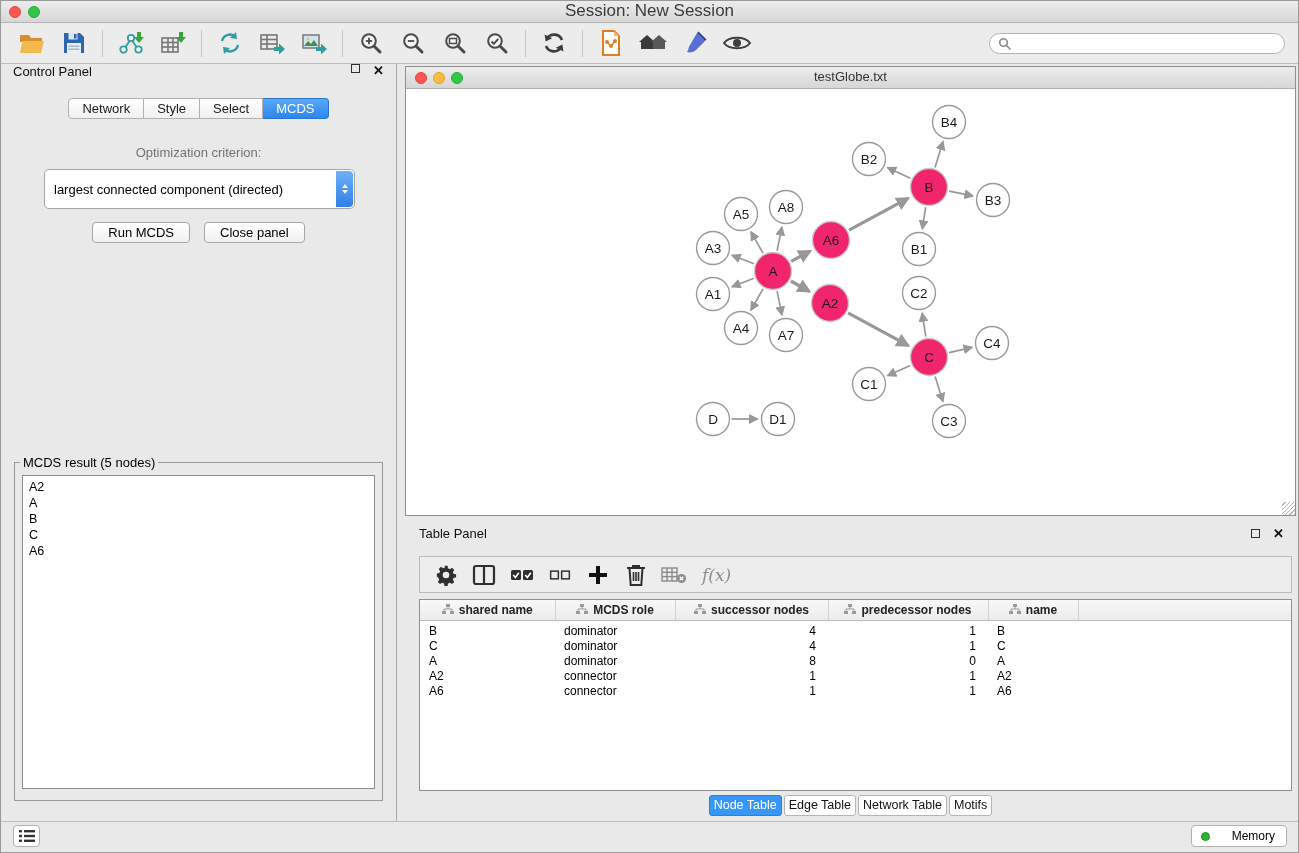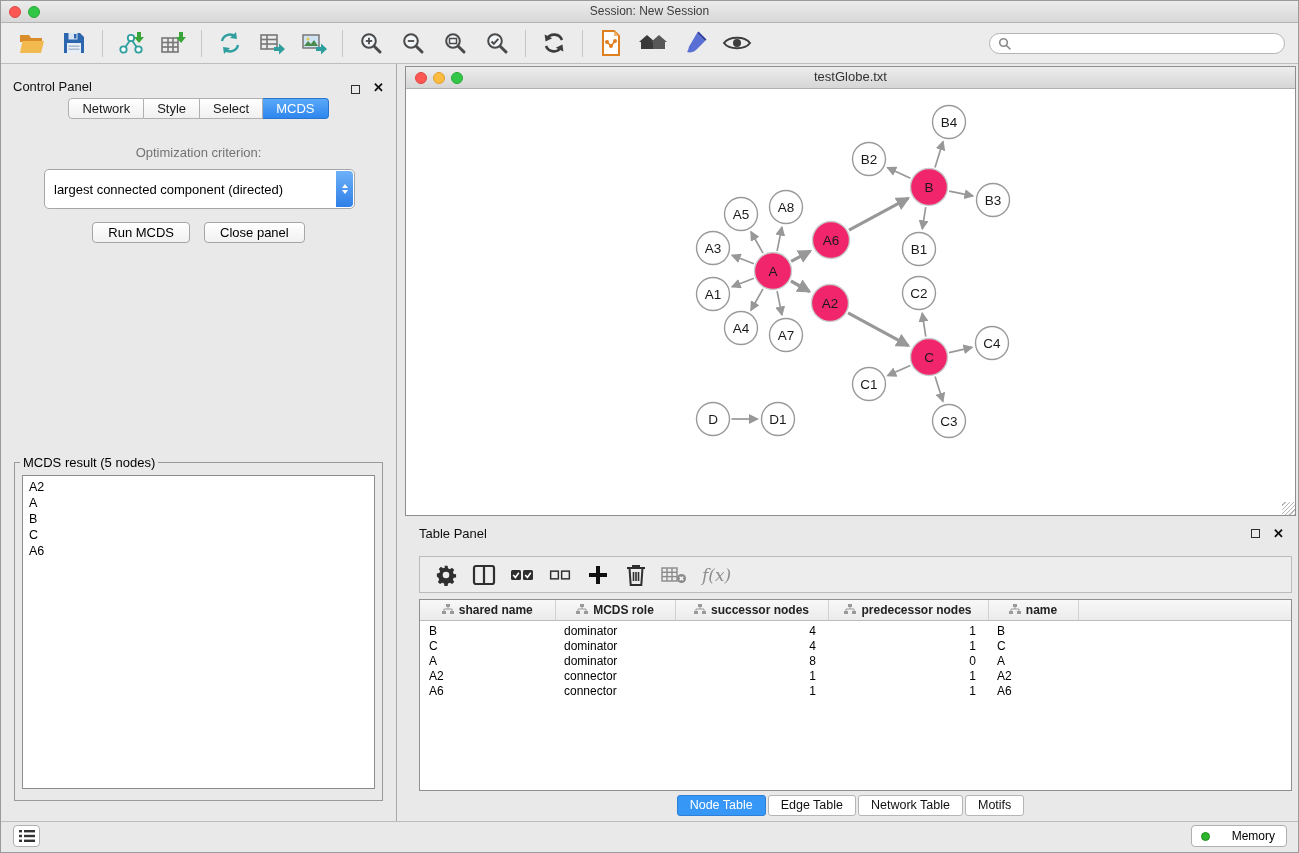--- a/index.html
+++ b/index.html
@@ -7,37 +7,37 @@
   body{font-family:"Liberation Sans",sans-serif;background:#777;}
   .app{position:relative;width:1299px;height:853px;background:#e9e9e9;border:1px solid #9a9a9a;overflow:hidden;}
 
   
   .titlebar{position:absolute;top:0;left:0;right:0;height:22px;background:linear-gradient(#ececec,#d7d7d7);border-bottom:1px solid #b3b3b3;}
   .traffic{position:absolute;left:8px;top:5px;display:flex;gap:7px;}
   .tl{width:12px;height:12px;border-radius:50%;display:inline-block;}
   .tl.red{background:#fc5753;border:1px solid #df4744;}
   .tl.yellow{background:#fdbc40;border:1px solid #de9f34;}
   .tl.green{background:#33c748;border:1px solid #27aa35;}
-  .win-title{line-height:20px;text-align:center;font-size:12px;color:#3c3c3c;}
+  .win-title{line-height:20px;text-align:center;font-size:17px;color:#3c3c3c;}
 
   
   .toolbar{position:absolute;top:22px;left:0;right:0;height:41px;background:#ececec;border-bottom:1px solid #bdbdbd;display:flex;align-items:center;padding:0 10px;}
   .tb-btn{width:42px;height:36px;display:flex;align-items:center;justify-content:center;cursor:default;}
   .tb-icon{display:flex;}
   .tb-divider{width:1px;height:27px;background:#c6c6c6;margin:0 7px;}
   .search-box{margin-left:auto;margin-right:3px;width:296px;height:21px;background:#fff;border:1px solid #b4b4b4;border-radius:11px;display:flex;align-items:center;padding:0 8px;gap:5px;}
   .search-box input{border:none;outline:none;flex:1;font-size:12px;background:transparent;font-family:"Liberation Sans",sans-serif;}
 
   
   .content{position:absolute;top:63px;left:0;right:0;height:757px;}
   .control-panel{position:absolute;left:0;top:0;width:396px;height:100%;background:#e9e9e9;border-right:1px solid #a9a9a9;}
   .right-col{position:absolute;left:397px;top:0;right:0;bottom:0;background:#e9e9e9;}
 
   
-  .panel-header{height:30px;display:flex;align-items:flex-end;padding:0 12px;font-size:13px;color:#101010;}
+  .panel-header{height:30px;display:flex;align-items:flex-start;padding:0 12px;font-size:13px;color:#101010;}
   .panel-header .spacer{flex:1;}
   .float-icon{width:9px;height:9px;border:1.5px solid #2e2e2e;margin-right:13px;display:inline-block;}
   .close-x{font-size:13px;font-weight:bold;color:#101010;line-height:1;}
 
   
   .seg-tabs{display:flex;justify-content:center;margin-top:4px;}
   .seg-tab{height:21px;line-height:19px;padding:0 13px;font-size:13px;background:linear-gradient(#ffffff,#f0f0f0);border:1px solid #b0b0b0;border-left:none;color:#1a1a1a;}
   .seg-tab:first-child{border-left:1px solid #b0b0b0;border-radius:4px 0 0 4px;}
   .seg-tab:last-child{border-radius:0 4px 4px 0;}
   .seg-tab.active{background:linear-gradient(#59a9f8,#2e86ee);color:#fff;border-color:#2a76cf;}
@@ -71,21 +71,21 @@
   .fx-label{font-family:"DejaVu Serif",serif;font-style:italic;font-size:17px;color:#8d8d8d;margin-left:4px;}
   .table-box{margin:6px 4px 0 14px;height:192px;border:1px solid #8f8f8f;background:#fff;overflow:hidden;}
   table{border-collapse:collapse;width:100%;font-size:12px;table-layout:fixed;}
   thead th{height:20px;background:linear-gradient(#f8f8f8,#ebebeb);border-right:1px solid #d2d2d2;border-bottom:1px solid #bcbcbc;font-weight:bold;color:#222;padding:0 4px;}
   thead th.filler{border-right:none;}
   .th-inner{display:flex;align-items:center;justify-content:center;gap:5px;font-size:12px;}
   tbody td{height:15px;line-height:15px;padding:0 9px;color:#000;white-space:nowrap;overflow:hidden;}
   tbody tr:first-child td{padding-top:3px;}
   td.num{text-align:right;padding-right:12px;}
   .table-tabs{margin-top:4px;display:flex;justify-content:center;gap:2px;}
-  .t-tab{height:21px;line-height:19px;padding:0 12px;font-size:12.5px;background:#fff;border:1px solid #b5b5b5;border-radius:3px;color:#111;}
+  .t-tab{height:21px;line-height:19px;padding:0 4px;font-size:12.5px;background:#fff;border:1px solid #b5b5b5;border-radius:3px;color:#111;}
   .t-tab.active{background:#3797f7;border-color:#2f7fd6;color:#fff;}
 
   
   .statusbar{position:absolute;left:0;right:0;top:820px;height:33px;background:#e9e9e9;border-top:1px solid #bdbdbd;}
   .list-btn{position:absolute;left:12px;top:3px;width:27px;height:22px;background:#fff;border:1px solid #b0b0b0;border-radius:4px;display:flex;align-items:center;justify-content:center;}
   .memory-btn{position:absolute;right:11px;top:3px;height:22px;padding:0 11px 0 9px;background:#fff;border:1px solid #b0b0b0;border-radius:4px;display:flex;align-items:center;gap:22px;font-size:12px;color:#000;}
   .mem-dot{width:9px;height:9px;border-radius:50%;background:#2cb52c;border:1px solid #1f8f1f;}
 </style>
 </head>
 <body>

